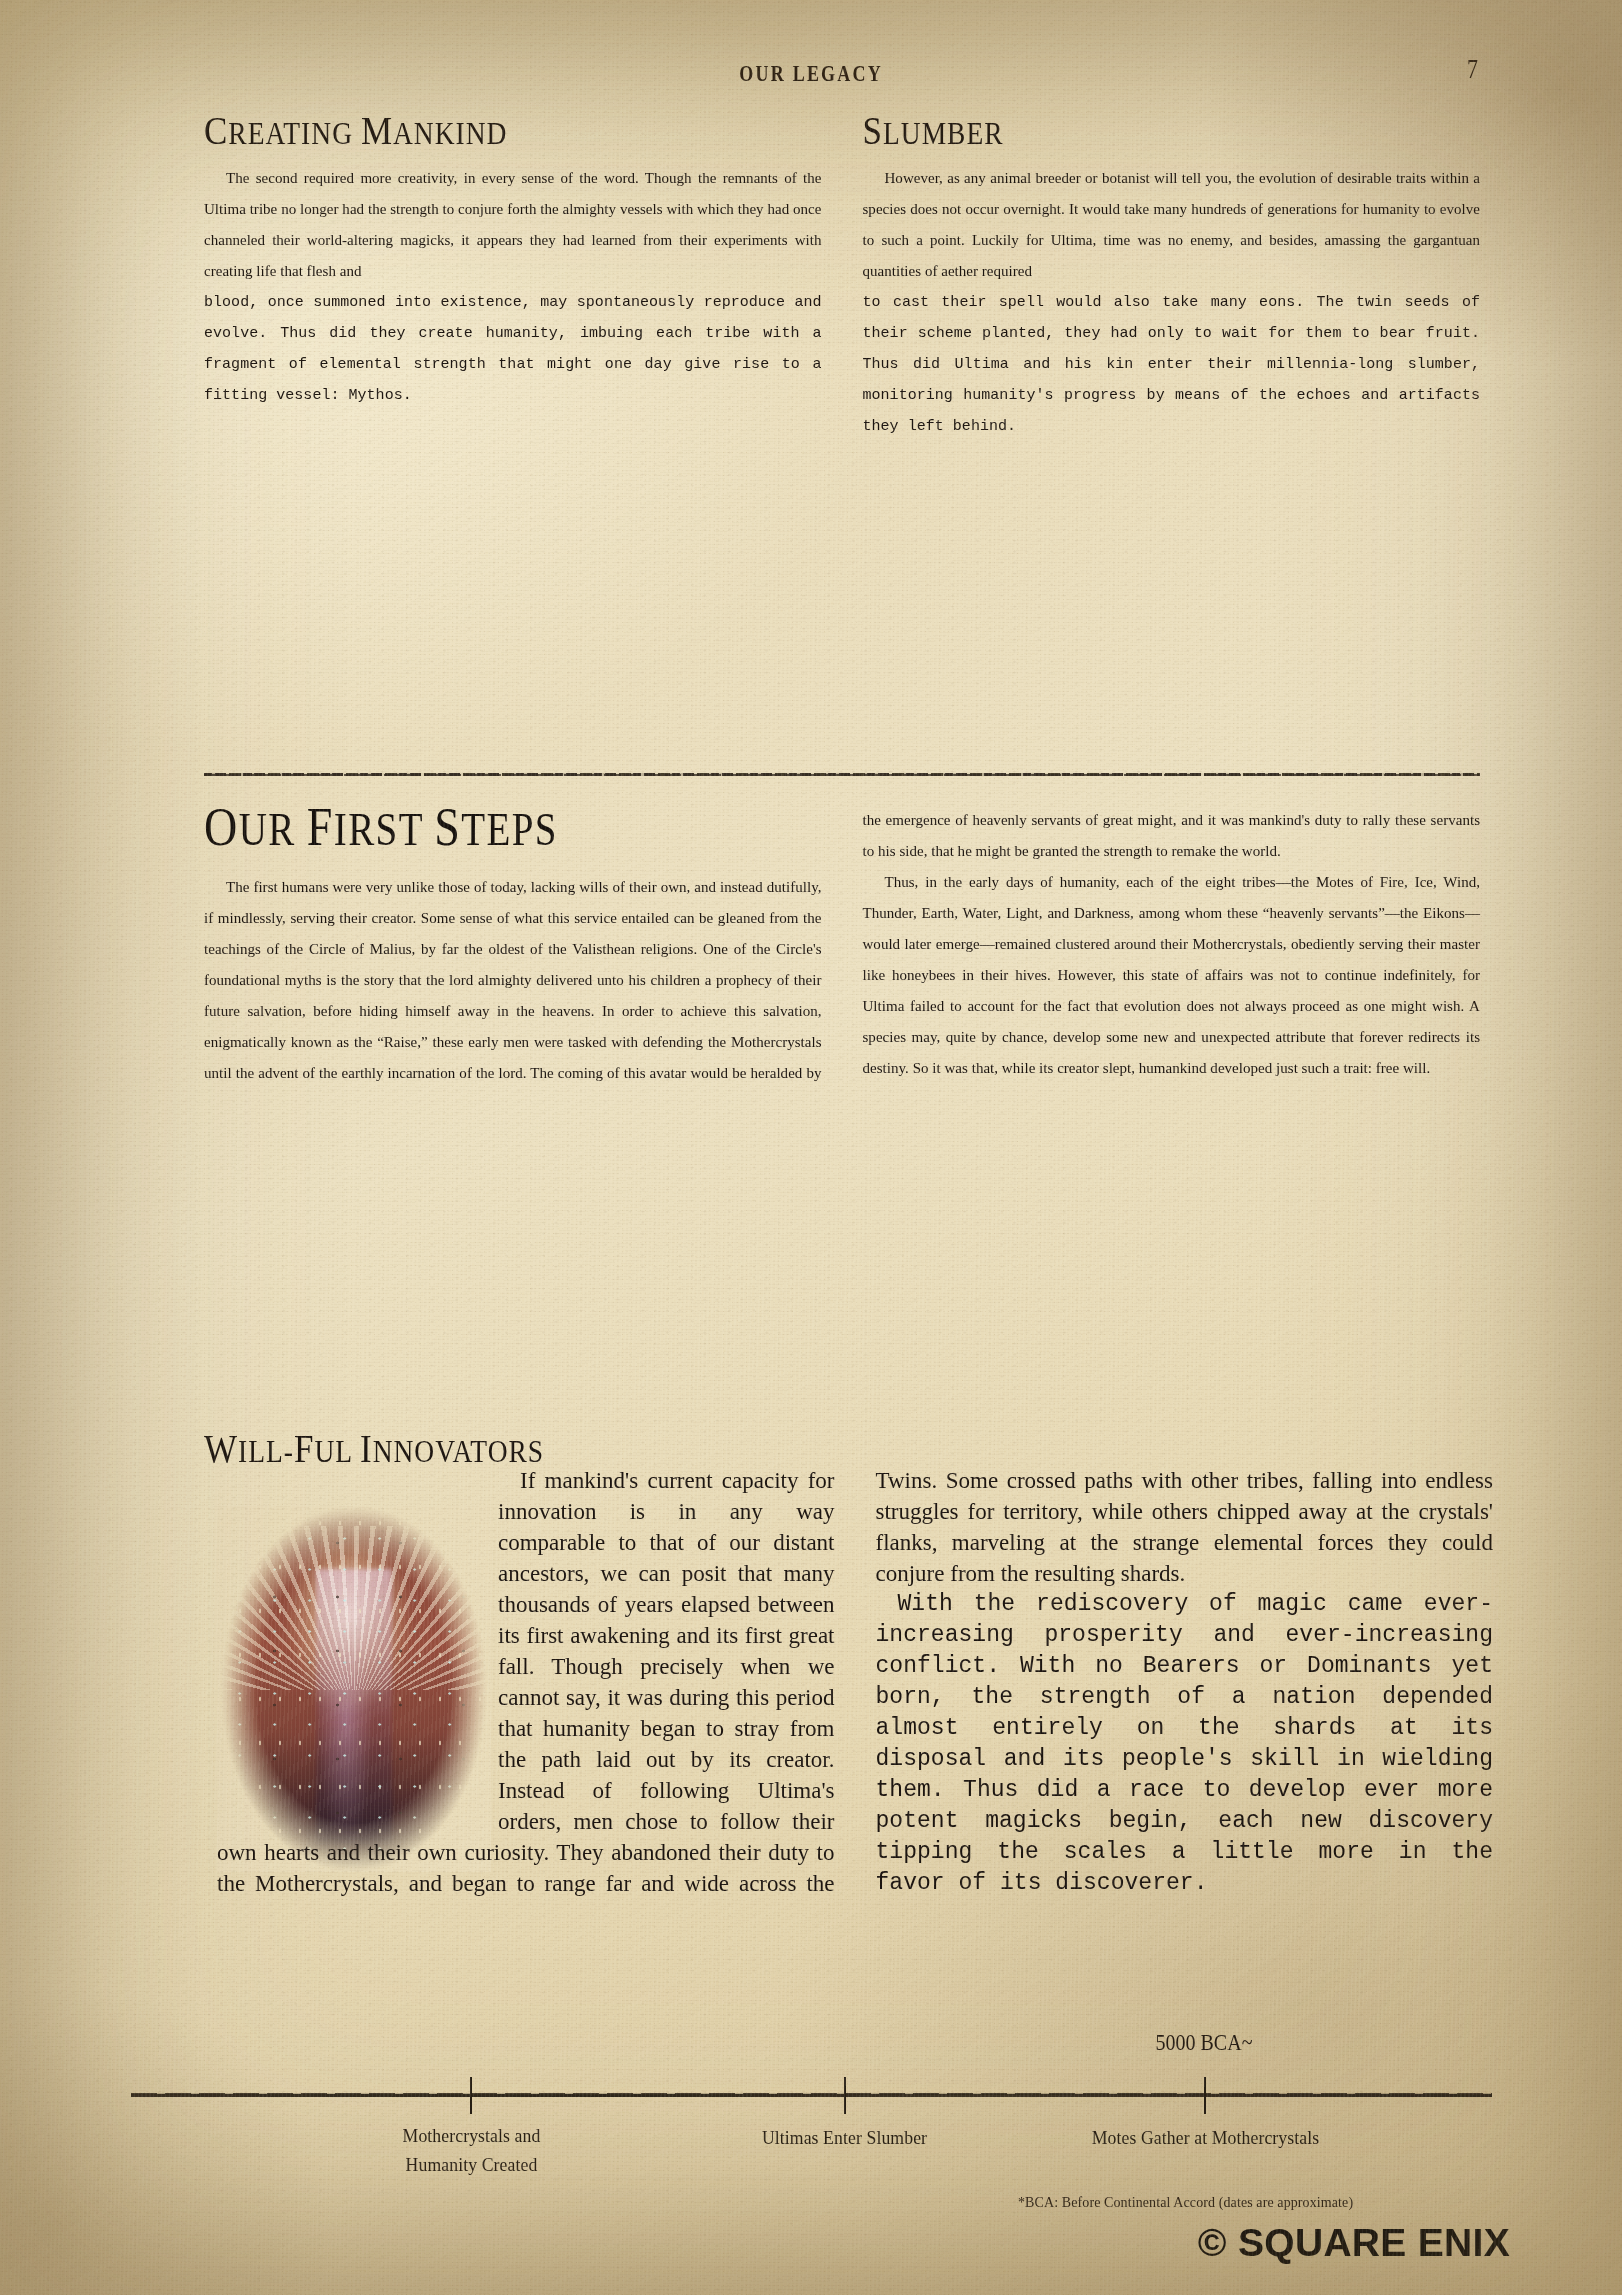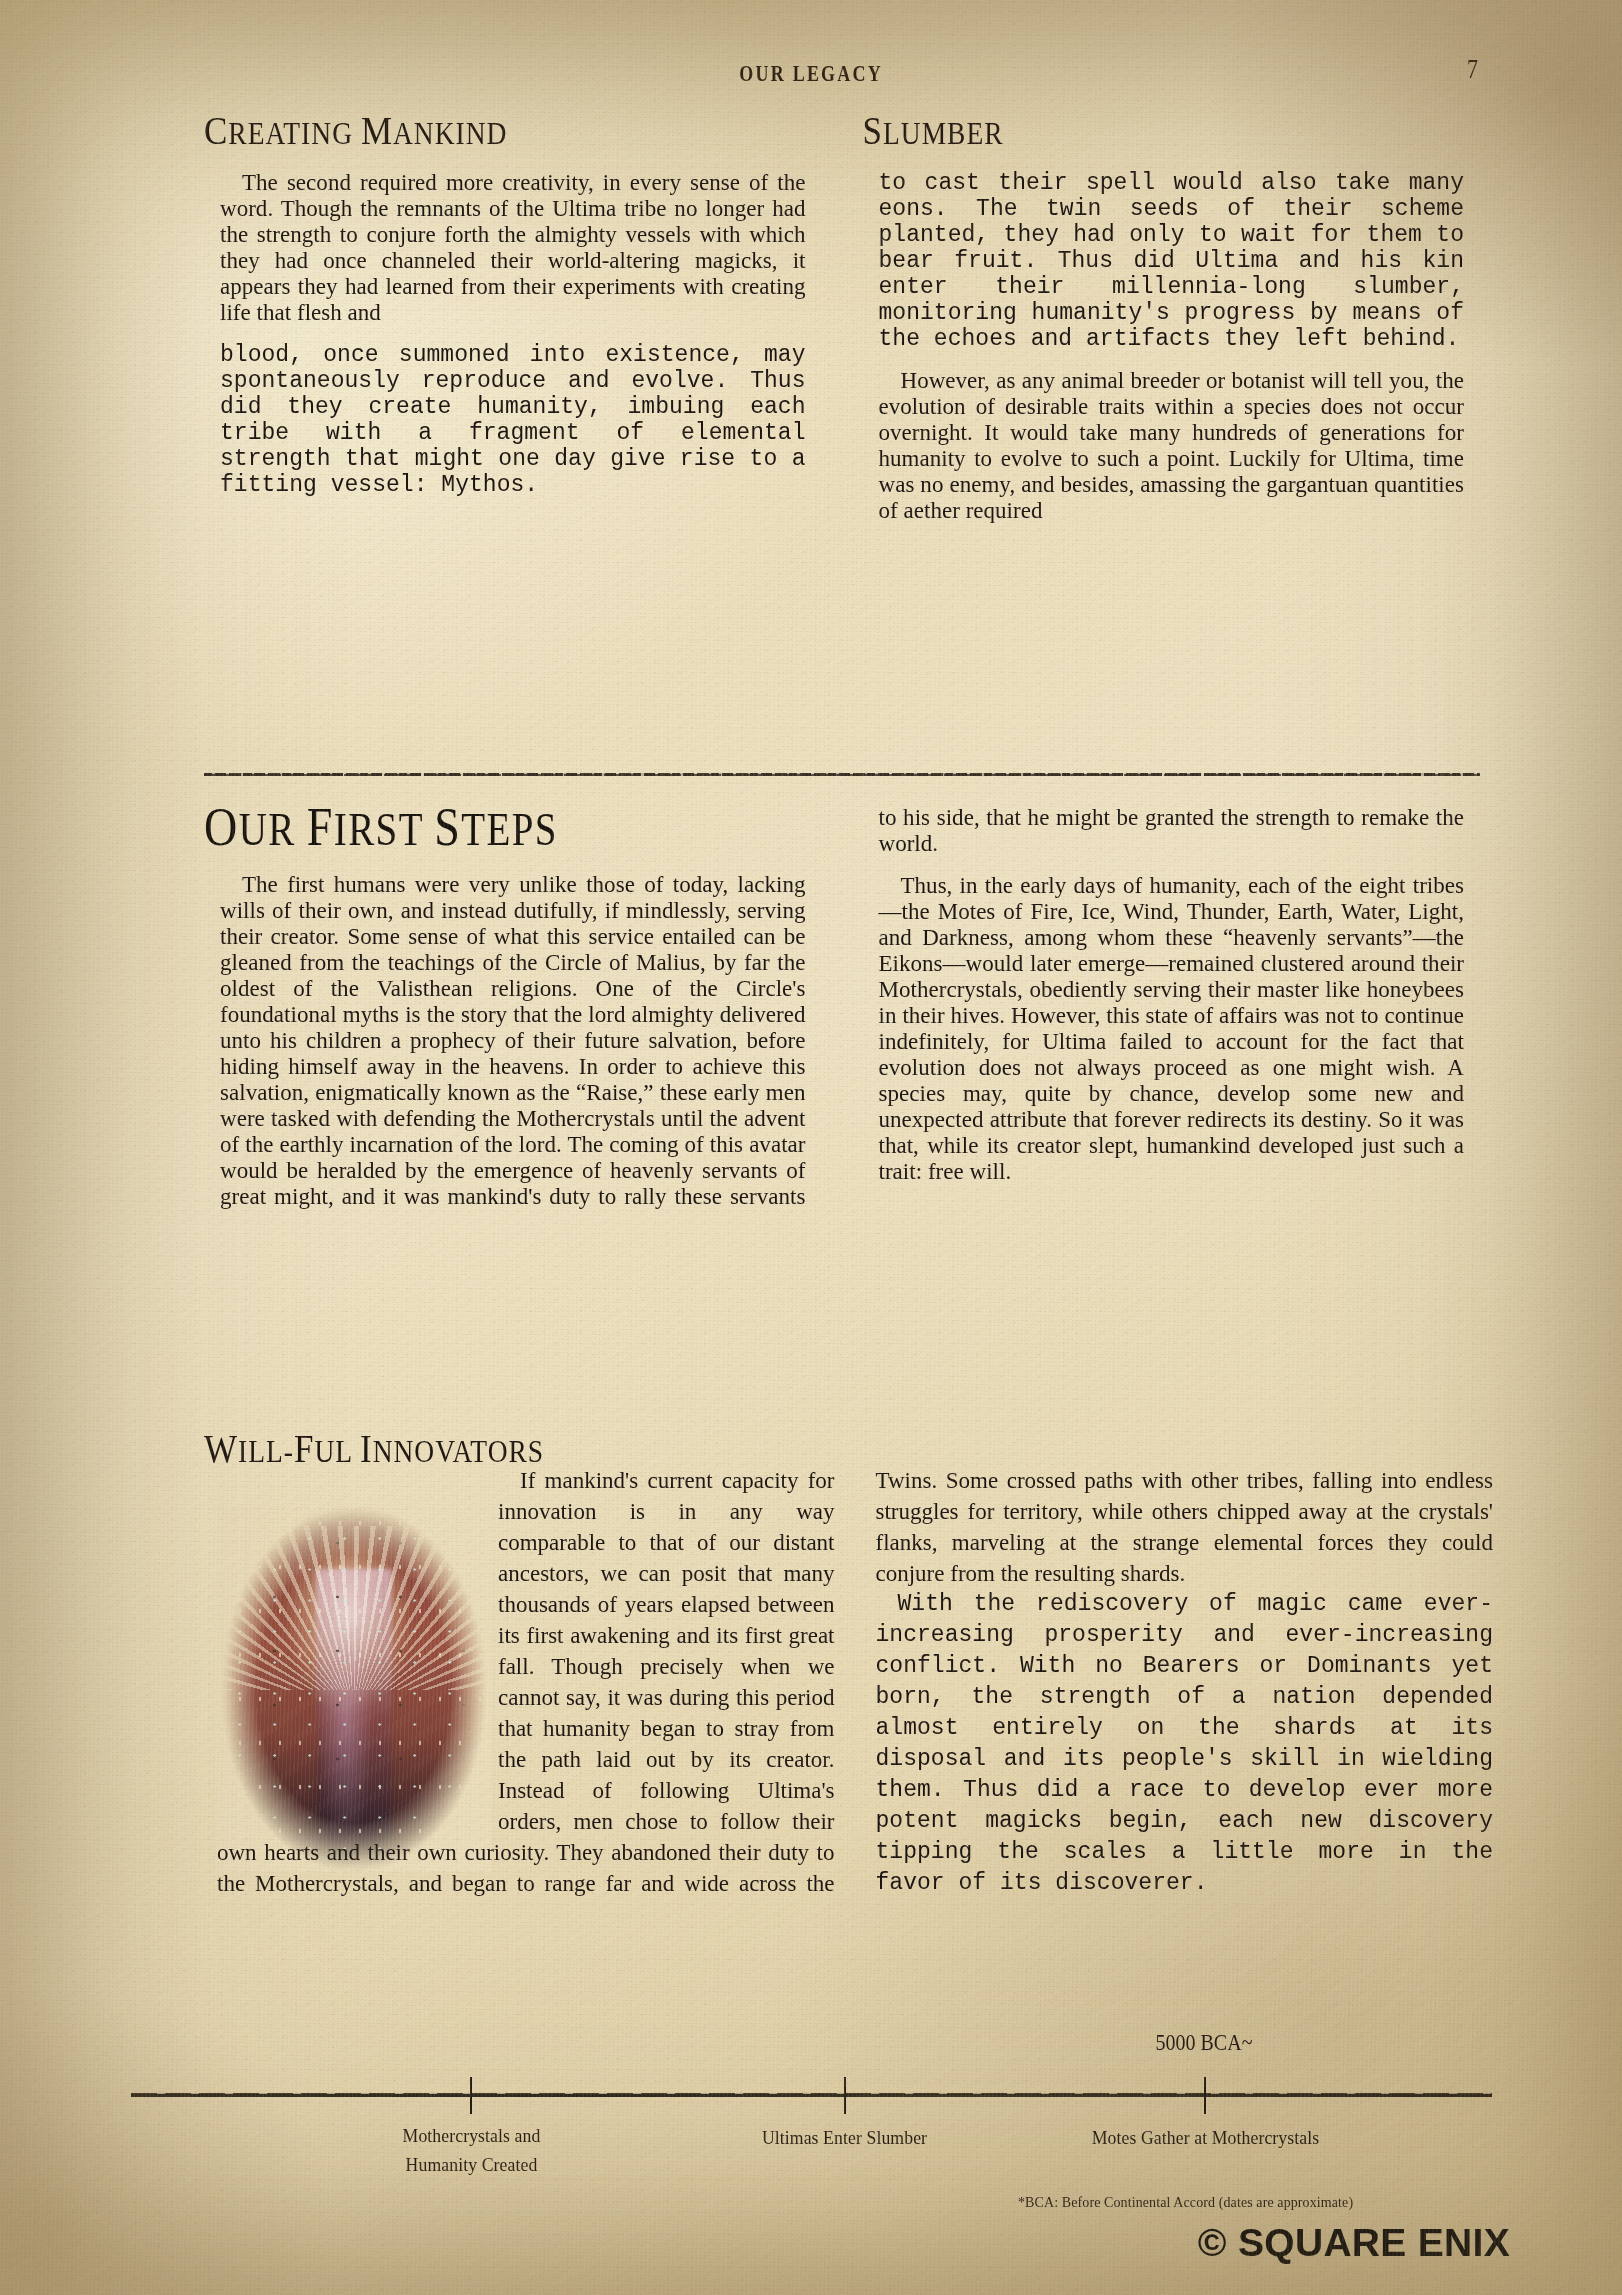--- a/index.html
+++ b/index.html
@@ -61,24 +61,24 @@
     position:absolute; top:56px; right:145px;
     font-size:22px; color:#2a1f15; transform:scaleY(1.22);
   }
 
   
   .cols{
     position:absolute; left:204px; width:1276px;
     column-count:2; column-gap:41px;
   }
   p.body{
-    margin:16px;
+    margin:0;
     text-indent:22px;
-    font-size:23px;
-    line-height:26px;
+    font-size:15px;
+    line-height:31px;
     text-align:justify;
     letter-spacing:0.03px;
     transform:scaleY(1.0);
     color:#1b1410;
     -webkit-hyphens:none; hyphens:none;
   }
   p.body.noind{ text-indent:0;font-family:Liberation Mono, monospace; }
 
   h2.sub{
     margin:0 0 9.2px 0;
@@ -214,22 +214,22 @@
     <div class="cols" style="top:114px;">
       <h2 class="sub">
         <span><span class="cap">C</span><span>REATING</span> <span class="cap">M</span><span>ANKIND</span></span>
       </h2>
       <p class="body">The second required more creativity, in every sense of the word. Though the remnants of the Ultima tribe no longer had the strength to conjure forth the almighty vessels with which they had once channeled their world-altering magicks, it appears they had learned from their experiments with creating life that flesh and</p>
       <p class="body noind">blood, once summoned into existence, may spontaneously reproduce and evolve. Thus did they create humanity, imbuing each tribe with a fragment of elemental strength that might one day give rise to a fitting vessel: Mythos.</p>
 
       <h2 class="sub" style="margin-top:34px;">
         <span><span class="cap">S</span><span>LUMBER</span></span>
       </h2>
+      <p class="body">However, as any animal breeder or botanist will tell you, the evolution of desirable traits within a species does not occur overnight. It would take many hundreds of generations for humanity to evolve to such a point. Luckily for Ultima, time was no enemy, and besides, amassing the gargantuan quantities of aether required</p>
       <p class="body noind">to cast their spell would also take many eons. The twin seeds of their scheme planted, they had only to wait for them to bear fruit. Thus did Ultima and his kin enter their millennia-long slumber, monitoring humanity's progress by means of the echoes and artifacts they left behind.</p>
-      <p class="body">However, as any animal breeder or botanist will tell you, the evolution of desirable traits within a species does not occur overnight. It would take many hundreds of generations for humanity to evolve to such a point. Luckily for Ultima, time was no enemy, and besides, amassing the gargantuan quantities of aether required</p>
     </div>
 
     <div class="rule" style="top:773px;"></div>
 
     <div class="cols" style="top:805px;">
       <h1 class="sect">
         <span><span class="cap">O</span><span>UR</span> <span class="cap">F</span><span>IRST</span> <span class="cap">S</span><span>TEPS</span></span>
       </h1>
       <p class="body" style="margin-top:14.4px;">The first humans were very unlike those of today, lacking wills of their own, and instead dutifully, if mindlessly, serving their creator. Some sense of what this service entailed can be gleaned from the teachings of the Circle of Malius, by far the oldest of the Valisthean religions. One of the Circle's foundational myths is the story that the lord almighty delivered unto his children a prophecy of their future salvation, before hiding himself away in the heavens. In order to achieve this salvation, enigmatically known as the “Raise,” these early men were tasked with defending the Mothercrystals until the advent of the earthly incarnation of the lord. The coming of this avatar would be heralded by the emergence of heavenly servants of great might, and it was mankind's duty to rally these servants to his side, that he might be granted the strength to remake the world.</p>
       <p class="body">Thus, in the early days of humanity, each of the eight tribes—the Motes of Fire, Ice, Wind, Thunder, Earth, Water, Light, and Darkness, among whom these “heavenly servants”—the Eikons—would later emerge—remained clustered around their Mothercrystals, obediently serving their master like honeybees in their hives. However, this state of affairs was not to continue indefinitely, for Ultima failed to account for the fact that evolution does not always proceed as one might wish. A species may, quite by chance, develop some new and unexpected attribute that forever redirects its destiny. So it was that, while its creator slept, humankind developed just such a trait: free will.</p>

